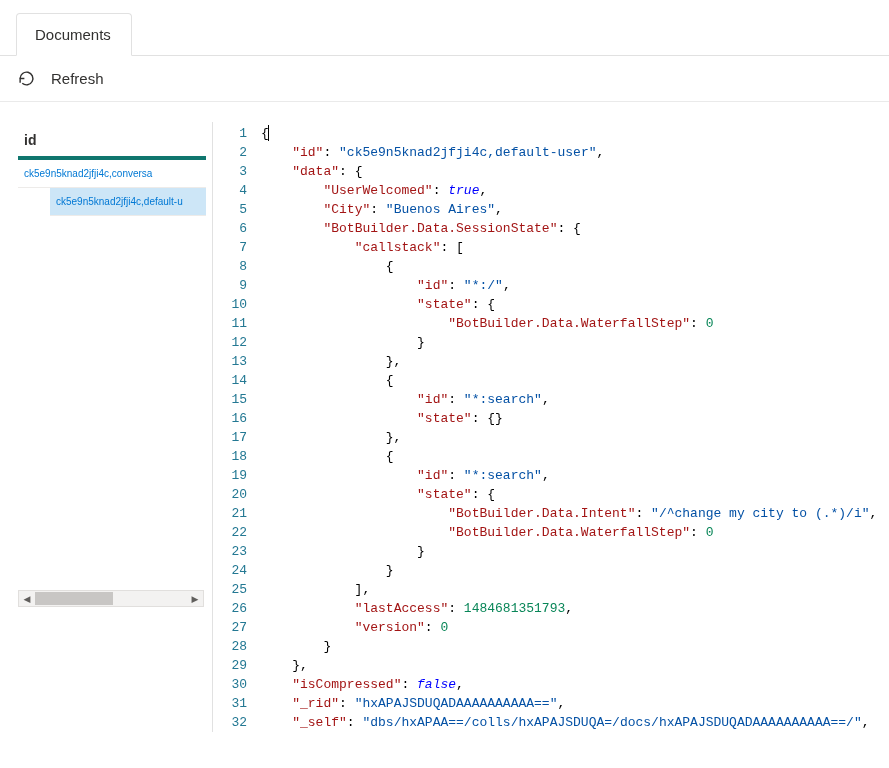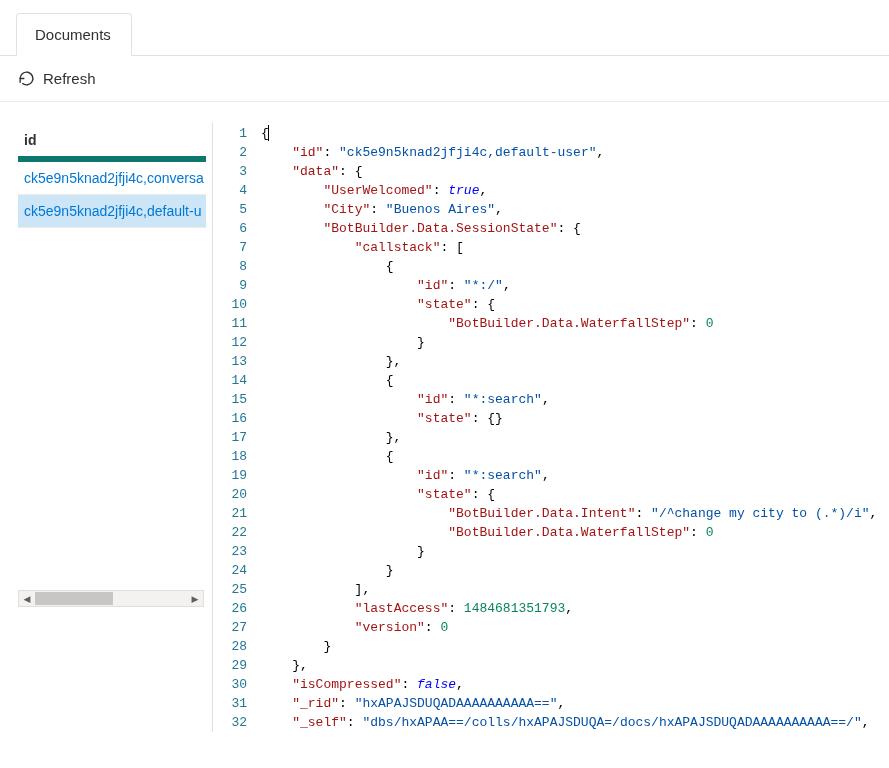--- a/index.html
+++ b/index.html
@@ -29,21 +29,21 @@
     font-size: 15px;
     margin-bottom: -1px;
     cursor: pointer;
   }
   
   .toolbar {
     display: flex;
     align-items: center;
     padding: 14px 0 14px 18px;
     border-bottom: 1px solid #eaeaea;
-    gap: 8px;
+    gap: 16px;
   }
   .refresh-icon {
     width: 17px; height: 17px;
     display: inline-block;
   }
   .refresh-icon svg { display:block; }
   .toolbar span.lbl {
     color: #323130;
     font-size: 15px;
   }
@@ -59,36 +59,37 @@
     padding-left: 18px;
     padding-right: 0;
   }
   .sidebar-inner {
     min-height: 454px;
   }
   .sidebar-header {
     font-weight: 600;
     color: #323130;
     padding: 6px 6px 8px 6px;
-    border-bottom: 6px solid #0f766e;
+    border-bottom: 4px solid #0f766e;
   }
   .doc-list { }
   .doc-item {
     padding: 8px 6px;
     color: #0078d4;
     border-bottom: 1px solid #edebe9;
     white-space: nowrap;
     overflow: hidden;
     text-overflow: clip;
-    font-size: 14px;
+    font-size: 10px;
     cursor: pointer;
   }
   .doc-item.selected {
     background: #cde6f7;
     color: #0078d4;
+    margin-left: 32px;
   }
   .sidebar-scroll {
     margin-top: 10px;
     height: 17px;
     width: 186px;
     background: #f3f2f1;
     border: 1px solid #e1dfdd;
     display: flex;
     align-items: center;
   }

